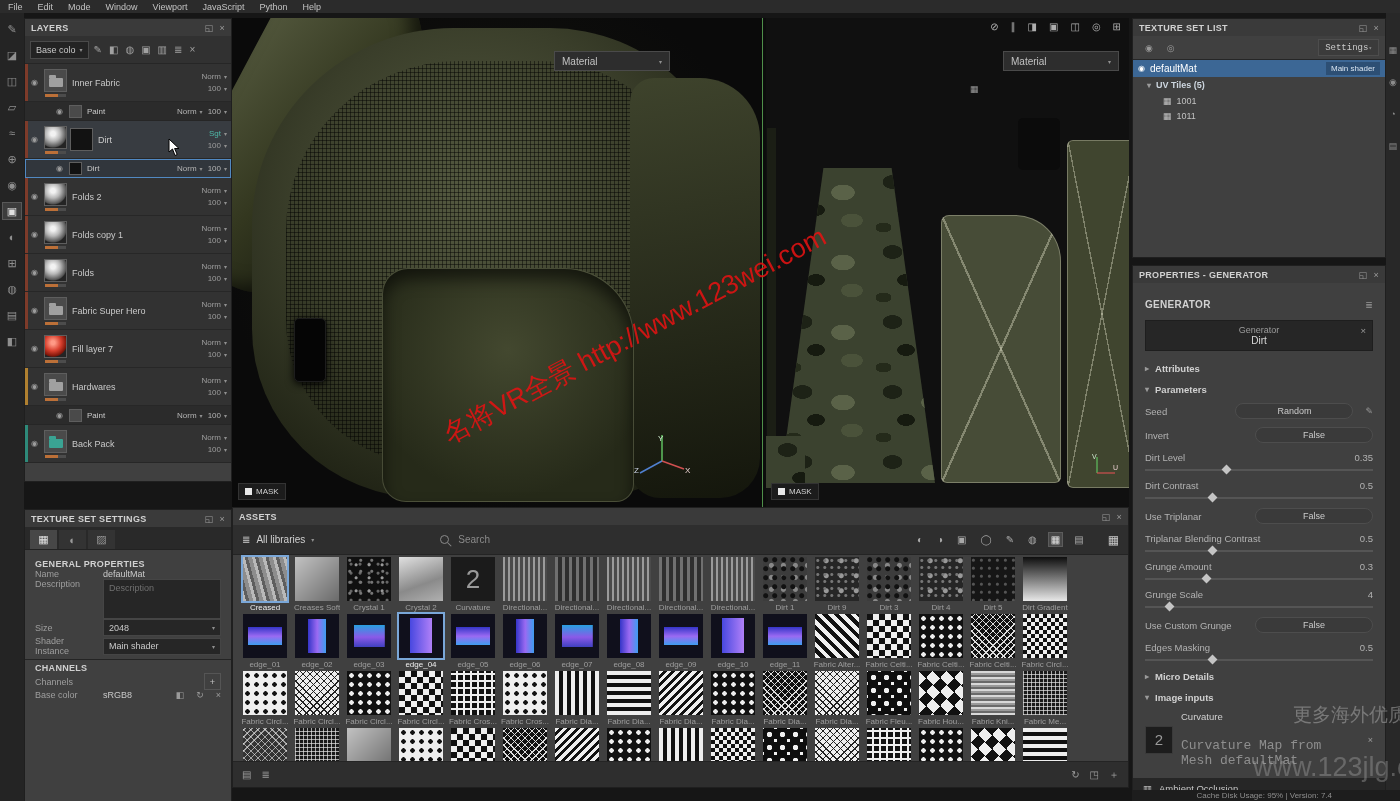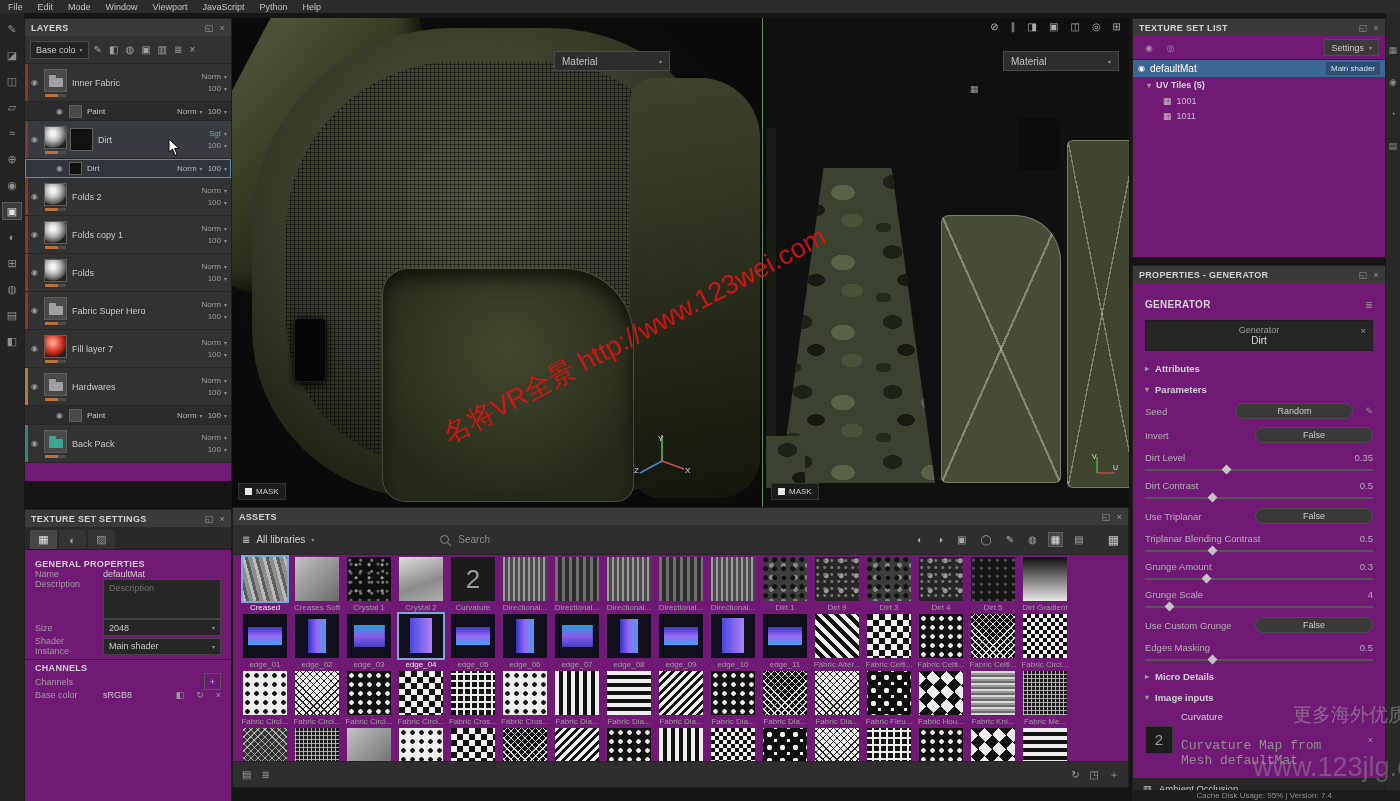--- a/index.html
+++ b/index.html
@@ -11,21 +11,21 @@
            align-items:center;gap:15px;padding-left:8px;font-size:9px;color:#c2c2c2;z-index:6;}
   .menu-item{cursor:default;}
 
   
   .toolstrip{position:absolute;left:0;top:13px;bottom:0;width:24px;background:#242424;display:flex;
              flex-direction:column;align-items:center;padding-top:8px;gap:10px;z-index:5;}
   .tool{width:18px;height:16px;display:flex;align-items:center;justify-content:center;color:#8f8f8f;font-size:11px;}
   .tool.selected{background:#3c3c3c;outline:1px solid #585858;color:#e0e0e0;}
 
   
-  .panel{position:absolute;background:#701a75;border:1px solid #1f1f1f;box-sizing:border-box;}
+  .panel{position:absolute;background:#404040;border:1px solid #1f1f1f;box-sizing:border-box;}
   .phead{height:17px;background:#3a3a3a;display:flex;align-items:center;padding:0 6px;font-size:9px;
          font-weight:bold;letter-spacing:.3px;color:#d2d2d2;}
   .phead .sp{flex:1;}
   .phico{color:#9a9a9a;font-weight:normal;margin-left:6px;font-size:9px;}
 
   
   .ltoolbar{height:27px;display:flex;align-items:center;gap:5px;padding:0 5px;border-bottom:1px solid #262626;background:#313131;}
   .chsel{background:#232323;border:1px solid #4a4a4a;height:16px;display:flex;align-items:center;gap:4px;
          padding:0 5px;font-size:9px;color:#c8c8c8;}
   .caret{font-size:6px;color:#909090;}
@@ -188,21 +188,21 @@
   .p-hound{background:repeating-conic-gradient(from 45deg,#eee 0 25%,#111 0 50%);background-size:14px 14px;}
   .p-knit{background:repeating-linear-gradient(0deg,#d8d8d8 0 2px,#6a6a6a 2px 4px,#9a9a9a 4px 6px);}
   .p-mesh{background-color:#1a1a1a;background-image:repeating-linear-gradient(0deg,rgba(230,230,230,.7) 0 1px,transparent 1px 4px),
           repeating-linear-gradient(90deg,rgba(230,230,230,.7) 0 1px,transparent 1px 4px);}
   .p-mesh2{background-color:#333;background-image:repeating-linear-gradient(45deg,rgba(240,240,240,.6) 0 1px,transparent 1px 5px),
            repeating-linear-gradient(-45deg,rgba(240,240,240,.6) 0 1px,transparent 1px 5px);}
 
   
   .tsl-toolbar{height:23px;display:flex;align-items:center;gap:8px;padding:0 6px;border-bottom:1px solid #262626;}
   .settings-chip{margin-left:auto;height:15px;background:#3b3b3b;border:1px solid #4d4d4d;display:flex;
-                 align-items:center;gap:5px;padding:0 6px;font-size:9px;color:#cacaca;}
+                 align-items:center;padding:0 6px;font-size:9px;color:#cacaca;font-family:Liberation Mono, monospace;}
   .mat-row{height:17px;background:#3c6795;display:flex;align-items:center;gap:5px;padding:0 5px;color:#fff;}
   .mat-tag{margin-left:auto;background:#2d4f74;font-size:8px;padding:0 5px;height:13px;line-height:13px;color:#d8e4f0;}
   .uvtiles-row{height:16px;display:flex;align-items:center;gap:5px;padding-left:14px;color:#cdd6df;font-size:9px;font-weight:bold;}
   .tile-row{height:15px;display:flex;align-items:center;gap:5px;padding-left:30px;color:#c2c2c2;font-size:9px;}
 
   
   .gen-body{padding:6px 12px 0 12px;font-size:9.5px;}
   .gen-title-row{display:flex;align-items:center;justify-content:space-between;margin:10px 0 10px 0;
                  font-weight:bold;color:#d2d2d2;font-size:10px;letter-spacing:.3px;}
   .gen-slot{position:relative;background:#262626;border:1px solid #1e1e1e;text-align:center;padding:4px 6px;margin-bottom:12px;}

